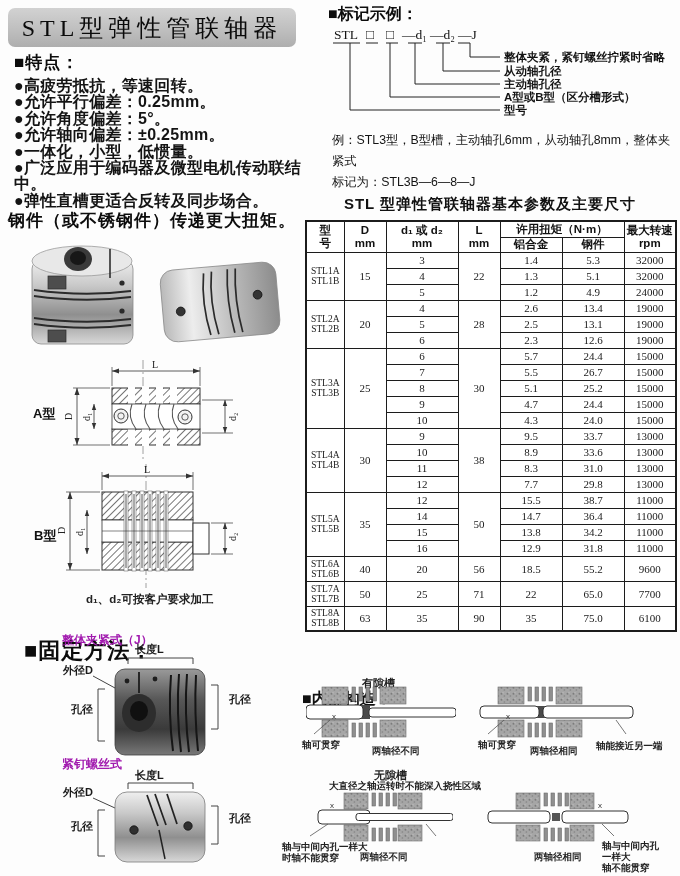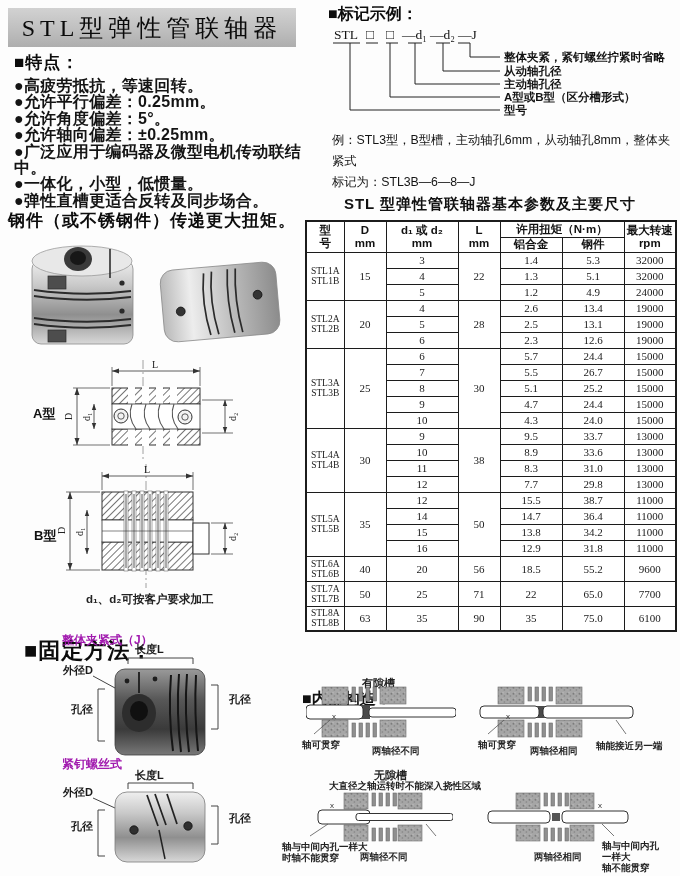--- a/index.html
+++ b/index.html
@@ -3,21 +3,21 @@
 <meta charset="utf-8">
 <style>
   html,body{margin:0;padding:0;background:#ffffff;}
   #page{position:relative;width:680px;height:876px;background:#fdfdfd;overflow:hidden;
         font-family:"Liberation Sans",sans-serif;color:#111;}
   .abs{position:absolute;}
   
   .title-bar{left:8px;top:8px;width:288px;height:39px;
     background:linear-gradient(180deg,#d2d2d2,#bfbfbf 55%,#aeaeae);
     display:flex;align-items:center;justify-content:center;
-    font-family:"Liberation Serif",serif;font-size:24px;letter-spacing:5px;color:#0a0a0a;}
+    font-family:"Liberation Serif",serif;font-size:24px;letter-spacing:5px;color:#0a0a0a;border-radius:7px;}
   
   .h-big{font-weight:bold;font-size:17px;color:#0c0c0c;letter-spacing:1px;}
   .h-mid{font-weight:bold;font-size:16px;color:#0c0c0c;}
   
   .features{left:14px;top:51px;width:290px;}
   .features ul{list-style:none;margin:4px 0 0 0;padding:0;}
   .features li{font-size:16px;font-weight:bold;line-height:16.4px;letter-spacing:0.3px;color:#141414;}
   .steel-note{left:8px;top:209px;font-size:17px;font-weight:bold;letter-spacing:1px;color:#0c0c0c;text-align:center;}
   .custom-note{left:86px;top:592px;font-size:11.5px;font-weight:bold;color:#222;}
   .fix-title{font-size:12px;font-weight:bold;color:#a21caf;}
@@ -86,22 +86,22 @@
 
   <div class="abs title-bar">STL型弹性管联轴器</div>
 
   <div class="abs features">
     <div class="h-big">■特点：</div>
     <ul>
         <li>●高疲劳抵抗，等速回转。</li>
         <li>●允许平行偏差：0.25mm。</li>
         <li>●允许角度偏差：5°。</li>
         <li>●允许轴向偏差：±0.25mm。</li>
+        <li>●一体化，小型，低惯量。</li>
         <li>●广泛应用于编码器及微型电机传动联结中。</li>
-        <li>●一体化，小型，低惯量。</li>
         <li>●弹性直槽更适合反转及同步场合。</li>
       </ul>
   </div>
 
   <div class="abs steel-note">钢件（或不锈钢件）传递更大扭矩。</div>
 
   <svg class="abs" style="left:20px;top:236px" width="278" height="118" viewBox="0 0 278 118">
     <g>
       <rect x="12" y="24" width="101" height="84" rx="9" fill="url(#metalV)" stroke="#8a8a8a" stroke-width="0.8"></rect>
       <ellipse cx="62" cy="25" rx="50" ry="15" fill="#e8e8e8" stroke="#9a9a9a" stroke-width="0.8"></ellipse>

